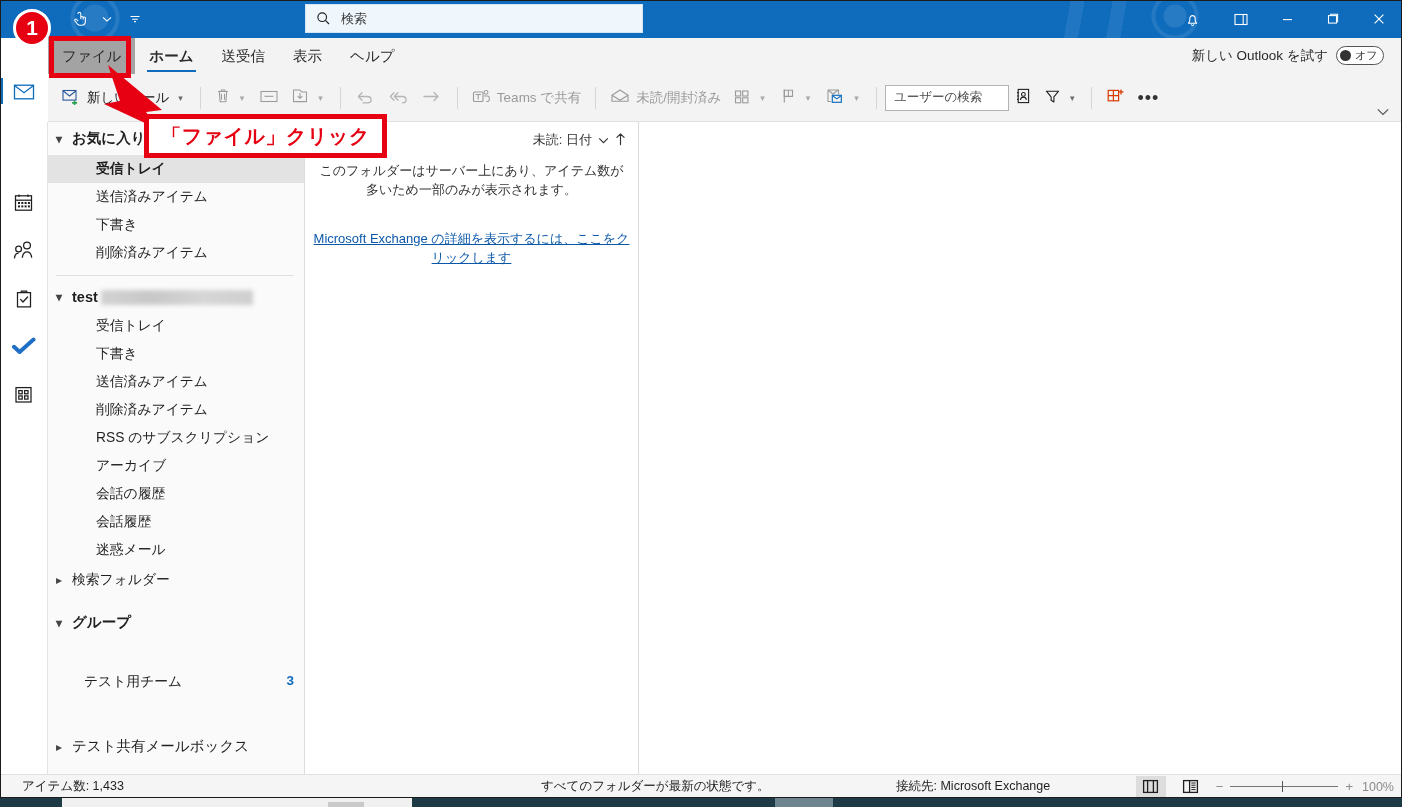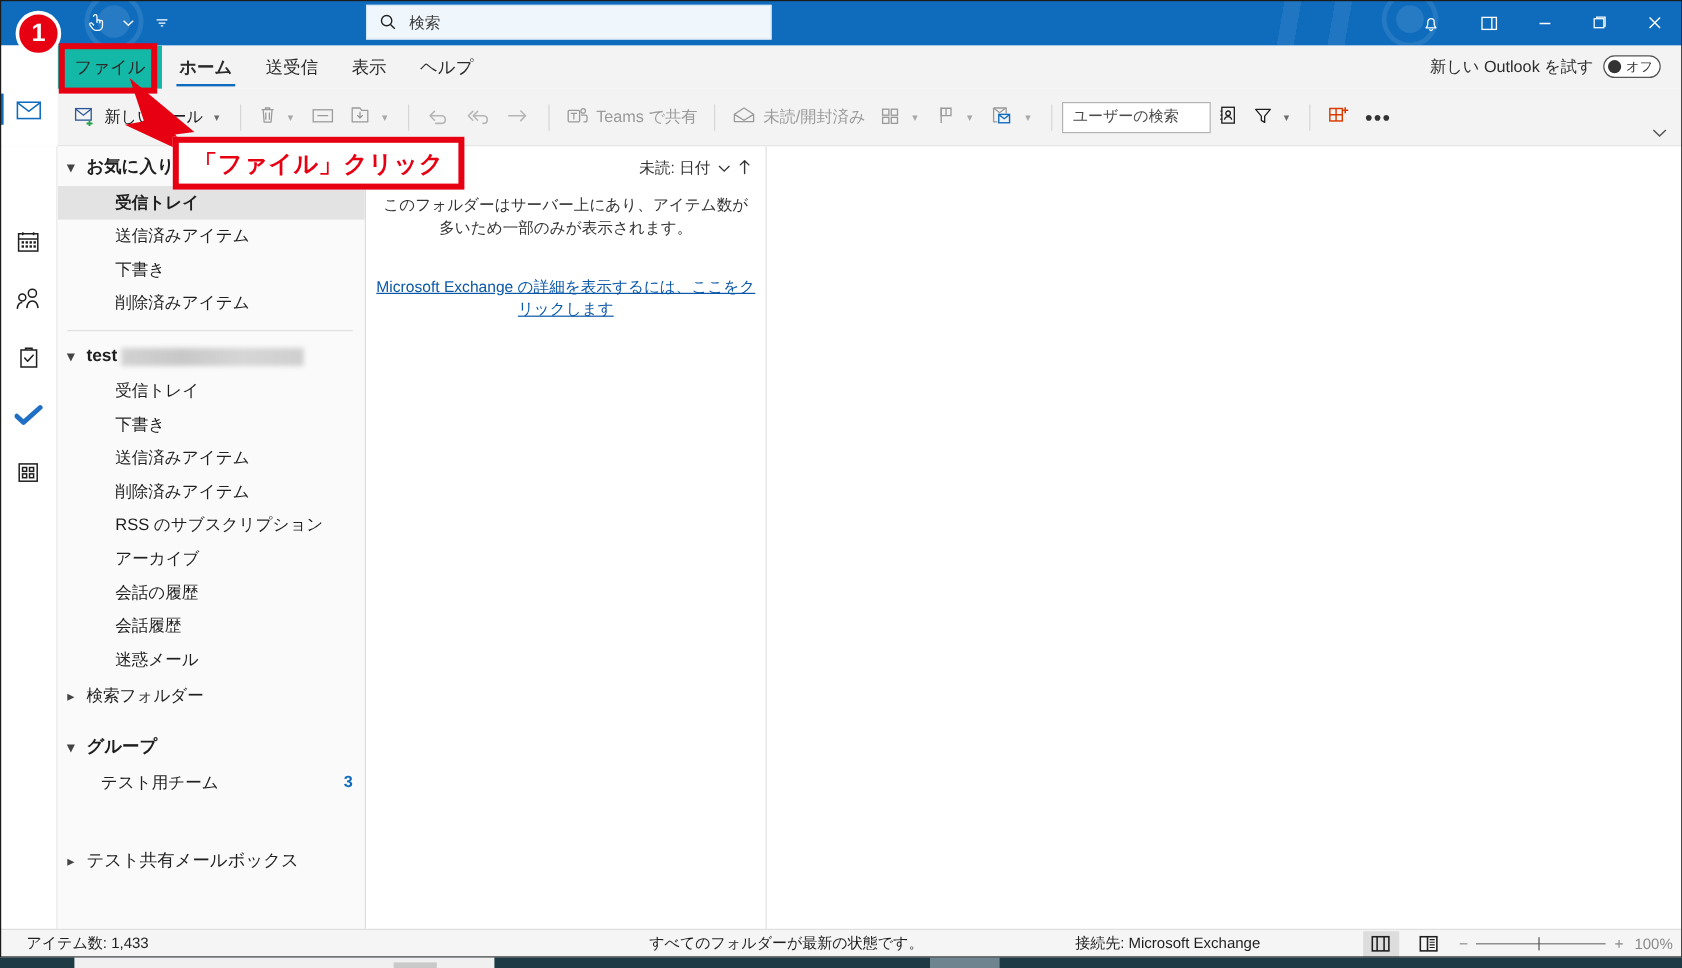--- a/index.html
+++ b/index.html
@@ -59,21 +59,21 @@
     width: 1402px; height: 36px;
     background: #f3f3f3;
     display: flex; align-items: flex-end;
   }
   .tab {
     height: 36px; padding: 0 14px;
     display: flex; align-items: center; justify-content: center;
     font-size: 14.5px; color: #2b2b2b;
     position: relative;
   }
-  .tab.file { margin-left: 48px; background: #14b8a6; }
+  .tab.file { margin-left: 48px; background: #a3a3a3; }
   .tab.active { font-weight: bold; }
   .tab.active::after {
     content: ""; position: absolute;
     left: 12px; right: 12px; bottom: 2px;
     height: 2px; background: #0f6cbd;
   }
   .newoutlook {
     position: absolute; right: 18px; top: 8px;
     display: flex; align-items: center; gap: 8px;
     font-size: 13.5px; color: #2b2b2b;
@@ -158,21 +158,21 @@
     padding: 7px 0 7px 8px;
     font-size: 14.5px; font-weight: bold; color: #1f1f1f;
   }
   .chev { font-size: 12px; color: #444; width: 14px; display:inline-block; }
   .f-item {
     padding: 5px 10px 5px 48px;
     font-size: 13.8px; color: #1f1f1f;
     display: flex; align-items: flex-start; justify-content: space-between;
   }
   .f-item.sel { background: #e3e3e3; font-weight: bold; }
-  .f-item.sub { padding-left: 36px; }
+  .f-item.sub { padding-left: 36px; margin-top: 29px; }
   .f-count { color: #0f6cbd; font-weight: bold; font-size: 13.5px; }
   .f-div { height: 1px; background: #e0e0e0; margin: 8px 10px 6px 8px; }
   .f-collapsed {
     display: flex; align-items: center; gap: 2px;
     padding: 7px 0 7px 8px; font-size: 14.5px; color: #1f1f1f;
   }
   .redact {
     display: inline-block; height: 15px; width: 152px;
     background: linear-gradient(90deg,#d2d2d2,#c8c8c8,#d6d6d6,#cfcfcf);
     filter: blur(2px); vertical-align: middle; margin-left: 1px;

